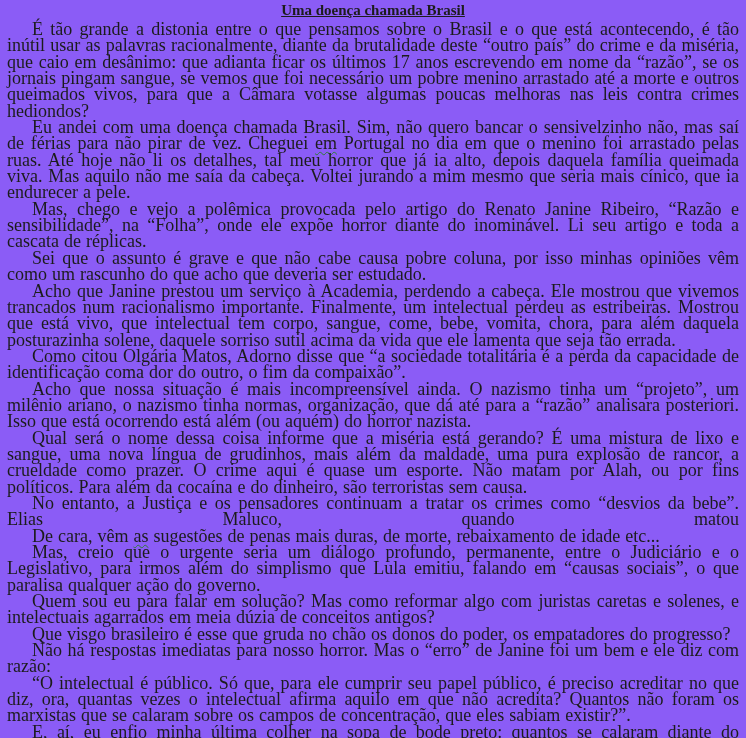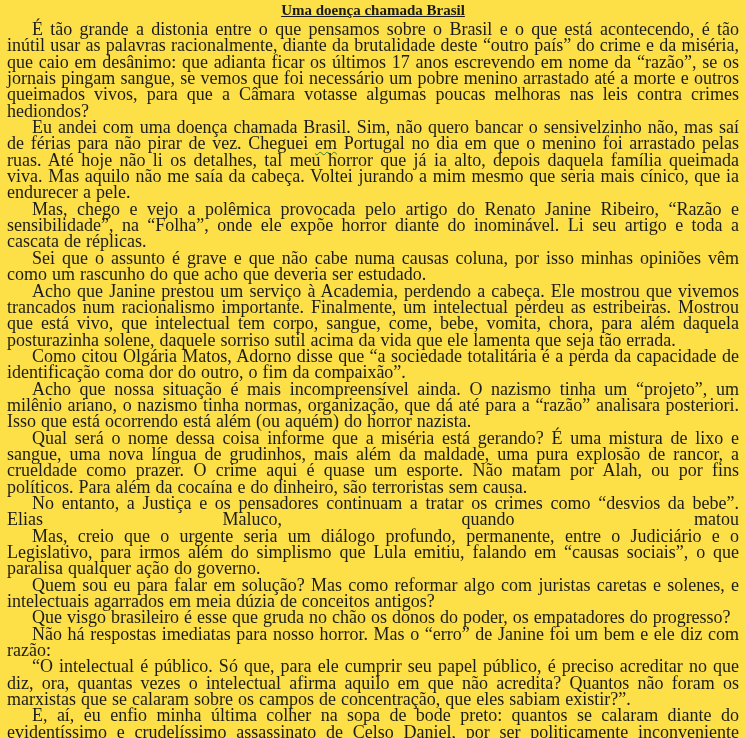--- a/index.html
+++ b/index.html
@@ -12,21 +12,21 @@
     height: 738px;
     overflow: hidden;
     font-family: "Liberation Serif", "DejaVu Serif", serif;
     color: #1c1c1c;
   }
   .page {
     box-sizing: border-box;
     width: 746px;
     height: 738px;
     padding: 2px 7px 0 7px;
-    background: #fde047;
+    background: #8b5cf6;
   }
   .title {
     margin: 0 0 2px 0;
     text-align: center;
     font-size: 15px;
     line-height: 17px;
     font-weight: bold;
     text-decoration: underline;
   }
   p.para {
@@ -58,29 +58,30 @@
 <body>
 
 <div class="page">
   <h1 class="title">Uma doença chamada Brasil</h1>
 
   <p class="para">É tão grande a distonia entre o que pensamos sobre o Brasil e o que está acontecendo, é tão inútil usar as palavras racionalmente, diante da brutalidade deste “outro país” do crime e da miséria, que caio em desânimo: que adianta ficar os últimos 17 anos escrevendo em nome da “razão”, se os jornais pingam sangue, se vemos que foi necessário um pobre menino arrastado até a morte e outros queimados vivos, para que a Câmara votasse algumas poucas melhoras nas leis contra crimes hediondos?</p>
 
   <p class="para"><span>Eu andei com uma doença chamada Brasil. Sim, não quero bancar o sensivelzinho não, mas saí de férias para não pirar de vez. Cheguei </span><span class="squiggle">em</span><span> Portugal no dia em que o menino foi arrastado pelas ruas. Até hoje não li os detalhes, tal meu horror que já ia alto, depois daquela família queimada viva. Mas aquilo não me saía da cabeça. Voltei jurando a mim mesmo que seria mais cínico, que ia endurecer a pele.</span></p>
 
   <p class="para">Mas, chego e vejo a polêmica provocada pelo artigo do Renato Janine Ribeiro, “Razão e sensibilidade”, na “Folha”, onde ele expõe horror diante do inominável. Li seu artigo e toda a cascata de réplicas.</p>
-  <p class="para">Sei que o assunto é grave e que não cabe numa causas coluna, por isso minhas opiniões vêm como um rascunho do que acho que deveria ser estudado.</p>
+  <p class="para">Sei que o assunto é grave e que não cabe causa pobre coluna, por isso minhas opiniões vêm como um rascunho do que acho que deveria ser estudado.</p>
   <p class="para">Acho que Janine prestou um serviço à Academia, perdendo a cabeça. Ele mostrou que vivemos trancados num racionalismo importante. Finalmente, um intelectual perdeu as estribeiras. Mostrou que está vivo, que intelectual tem corpo, sangue, come, bebe, vomita, chora, para além daquela posturazinha solene, daquele sorriso sutil acima da vida que ele lamenta que seja tão errada.</p>
   <p class="para">Como citou Olgária Matos, Adorno disse que “a sociedade totalitária é a perda da capacidade de identificação coma dor do outro, o fim da compaixão”.</p>
   <p class="para">Acho que nossa situação é mais incompreensível ainda. O nazismo tinha um “projeto”, um milênio ariano, o nazismo tinha normas, organização, que dá até para a “razão” analisara posteriori. Isso que está ocorrendo está além (ou aquém) do horror nazista.</p>
   <p class="para">Qual será o nome dessa coisa informe que a miséria está gerando? É uma mistura de lixo e sangue, uma nova língua de grudinhos, mais além da maldade, uma pura explosão de rancor, a crueldade como prazer. O crime aqui é quase um esporte. Não matam por Alah, ou por fins políticos. Para além da cocaína e do dinheiro, são terroristas sem causa.</p>
 
   <p class="para force-justify">No entanto, a Justiça e os pensadores continuam a tratar os crimes como “desvios da bebe”. Elias Maluco, quando matou</p>
 
 
+  <p class="para"><span>De cara, vêm </span><span class="squiggle">as</span><span> sugestões de penas mais duras, de morte, rebaixamento de idade etc...</span></p>
 
   <p class="para">Mas, creio que o urgente seria um diálogo profundo, permanente, entre o Judiciário e o Legislativo, para irmos além do simplismo que Lula emitiu, falando em “causas sociais”, o que paralisa qualquer ação do governo.</p>
   <p class="para">Quem sou eu para falar em solução? Mas como reformar algo com juristas caretas e solenes, e intelectuais agarrados em meia dúzia de conceitos antigos?</p>
   <p class="para">Que visgo brasileiro é esse que gruda no chão os donos do poder, os empatadores do progresso?</p>
   <p class="para">Não há respostas imediatas para nosso horror. Mas o “erro” de Janine foi um bem e ele diz com razão:</p>
   <p class="para">“O intelectual é público. Só que, para ele cumprir seu papel público, é preciso acreditar no que diz, ora, quantas vezes o intelectual afirma aquilo em que não acredita? Quantos não foram os marxistas que se calaram sobre os campos de concentração, que eles sabiam existir?”.</p>
   <p class="para">E, aí, eu enfio minha última colher na sopa de bode preto: quantos se calaram diante do evidentíssimo e crudelíssimo assassinato de Celso Daniel, por ser politicamente inconveniente naquele momento?</p>
 
 </div>
 

